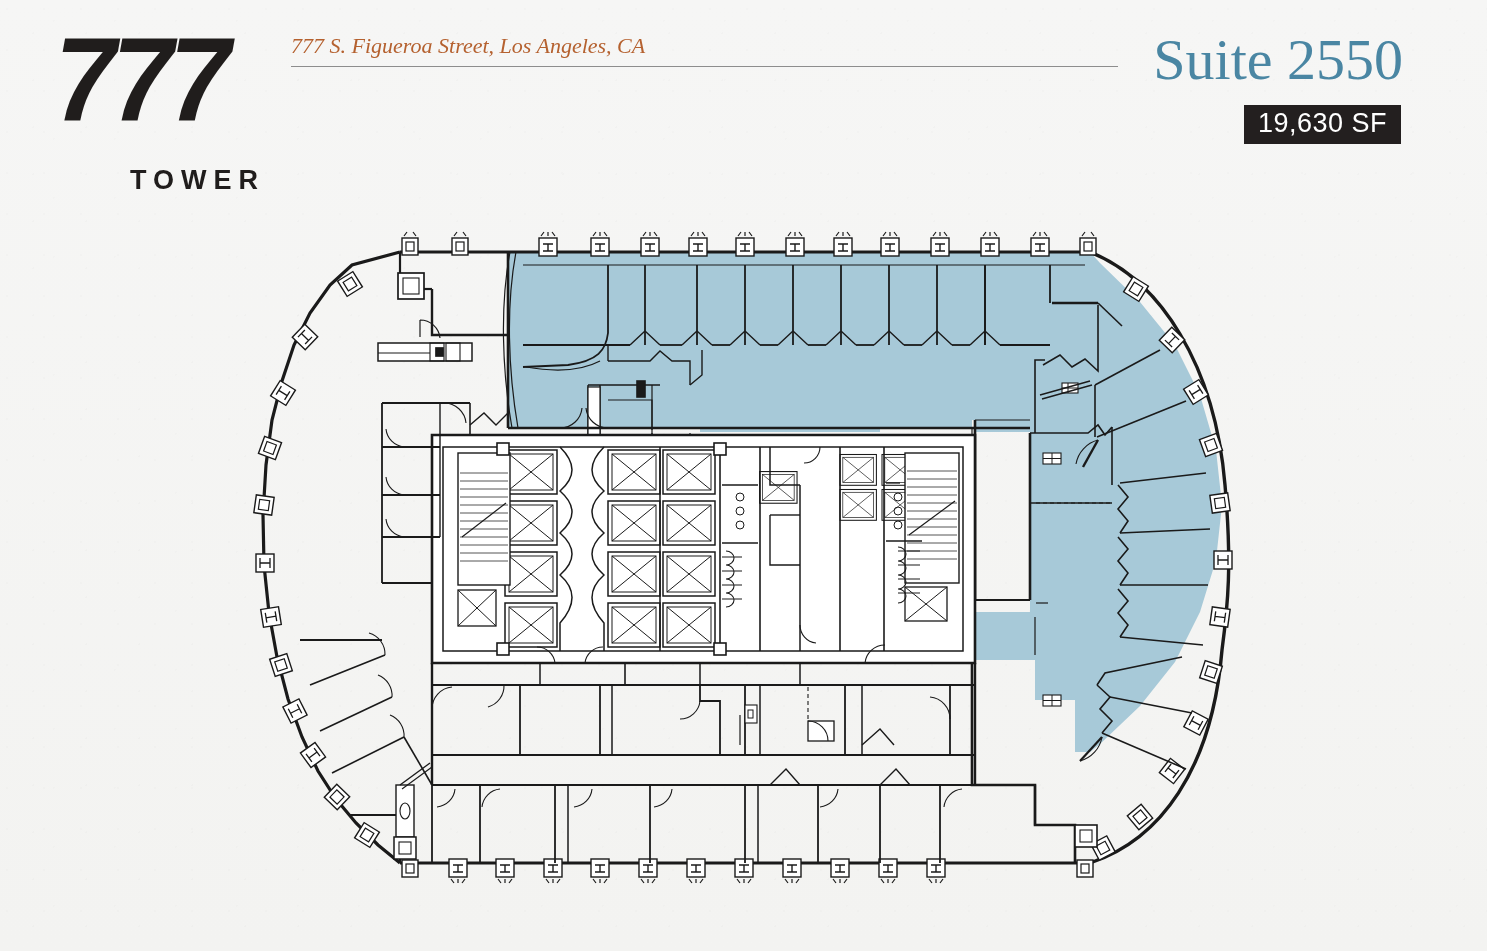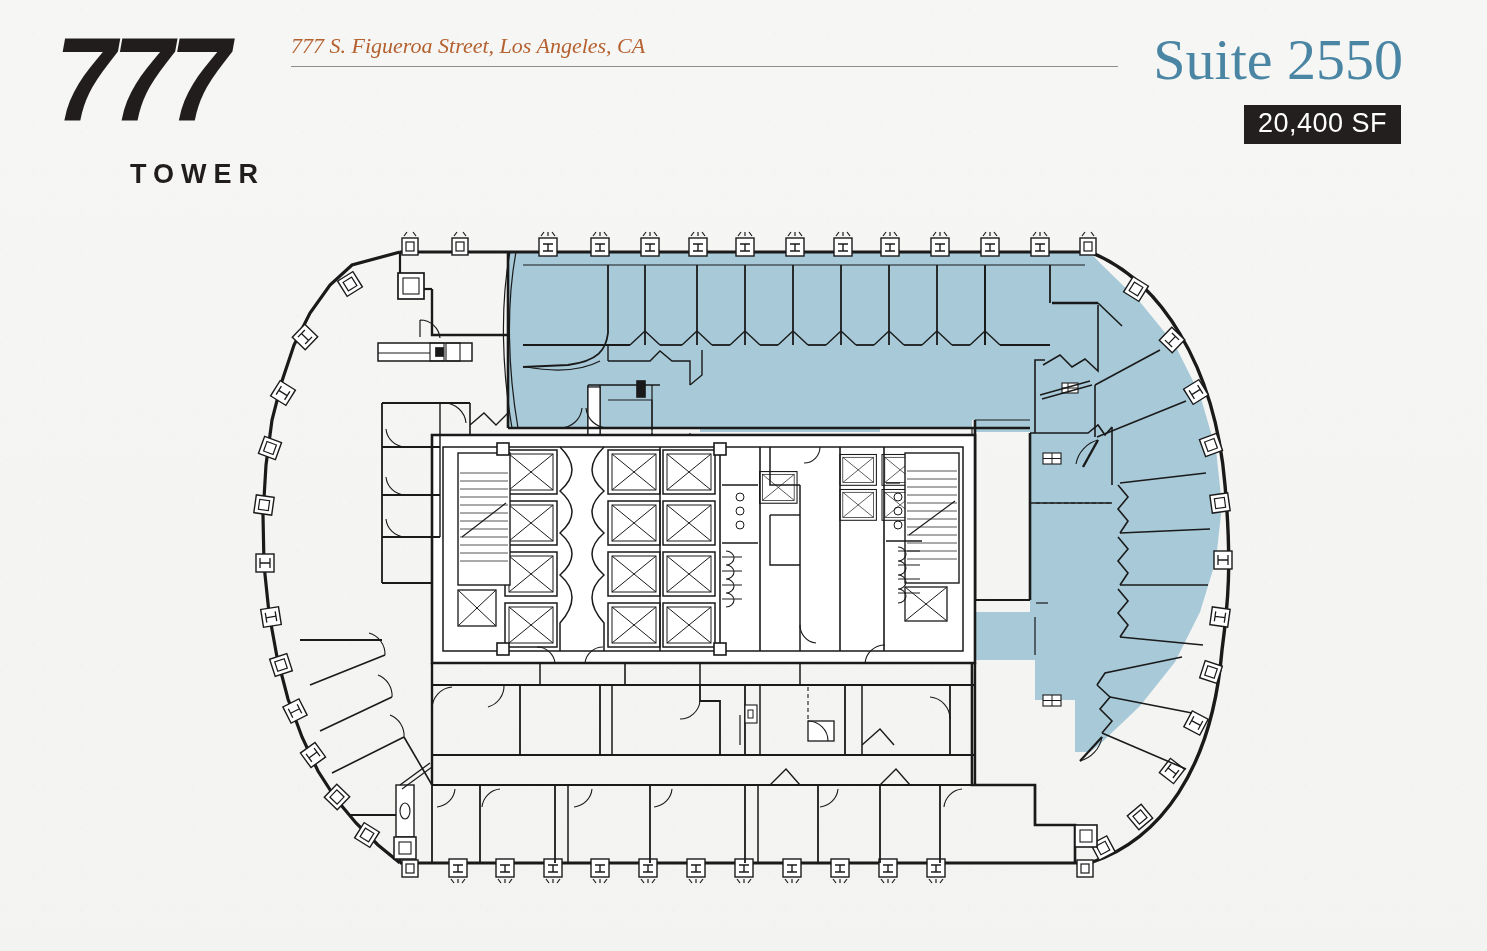--- a/index.html
+++ b/index.html
@@ -35,21 +35,21 @@
     font-weight: bold;
     font-style: italic;
     letter-spacing: -4px;
     color: #201d1c;
     line-height: 1;
     transform: scaleX(0.93);
     transform-origin: left top;
   }
   .logo-word {
     position: absolute;
-    left: 130px; top: 161px;
+    left: 130px; top: 167px;
     font-size: 27px;
     font-weight: bold;
     letter-spacing: 7px;
     color: #201d1c;
     line-height: 1;
   }
   .address {
     position: absolute;
     left: 291px; top: 33px;
     font-family: "Liberation Serif", serif;
@@ -100,21 +100,21 @@
 <body>
 
 <div id="page">
 
   <div id="header">
     <div class="logo-num">777</div>
     <div class="logo-word">TOWER</div>
     <div class="address">777 S. Figueroa Street, Los Angeles, CA</div>
     <div class="rule"></div>
     <div class="suite-title">Suite 2550</div>
-    <div class="sf-badge">20,400 SF</div>
+    <div class="sf-badge">19,630 SF</div>
   </div>
 
   <div id="plan-wrap">
   <svg id="plan-svg" width="1487" height="730" viewBox="0 0 1487 730" xmlns="http://www.w3.org/2000/svg">
     <defs>
       <g id="mullion-top">
         <rect x="-9" y="-14" width="18" height="18" fill="#ffffff" stroke="#1a1a1a" stroke-width="1.4"></rect>
         <path d="M -5,-8 L 5,-8 M 0,-8 L 0,-1 M -5,-1 L 5,-1" stroke="#1a1a1a" stroke-width="1.4" fill="none"></path>
         <path d="M -7,-16 l 3,-4 M 0,-16 l 0,-4 M 7,-16 l -3,-4" stroke="#1a1a1a" stroke-width="1.2"></path>
       </g>

